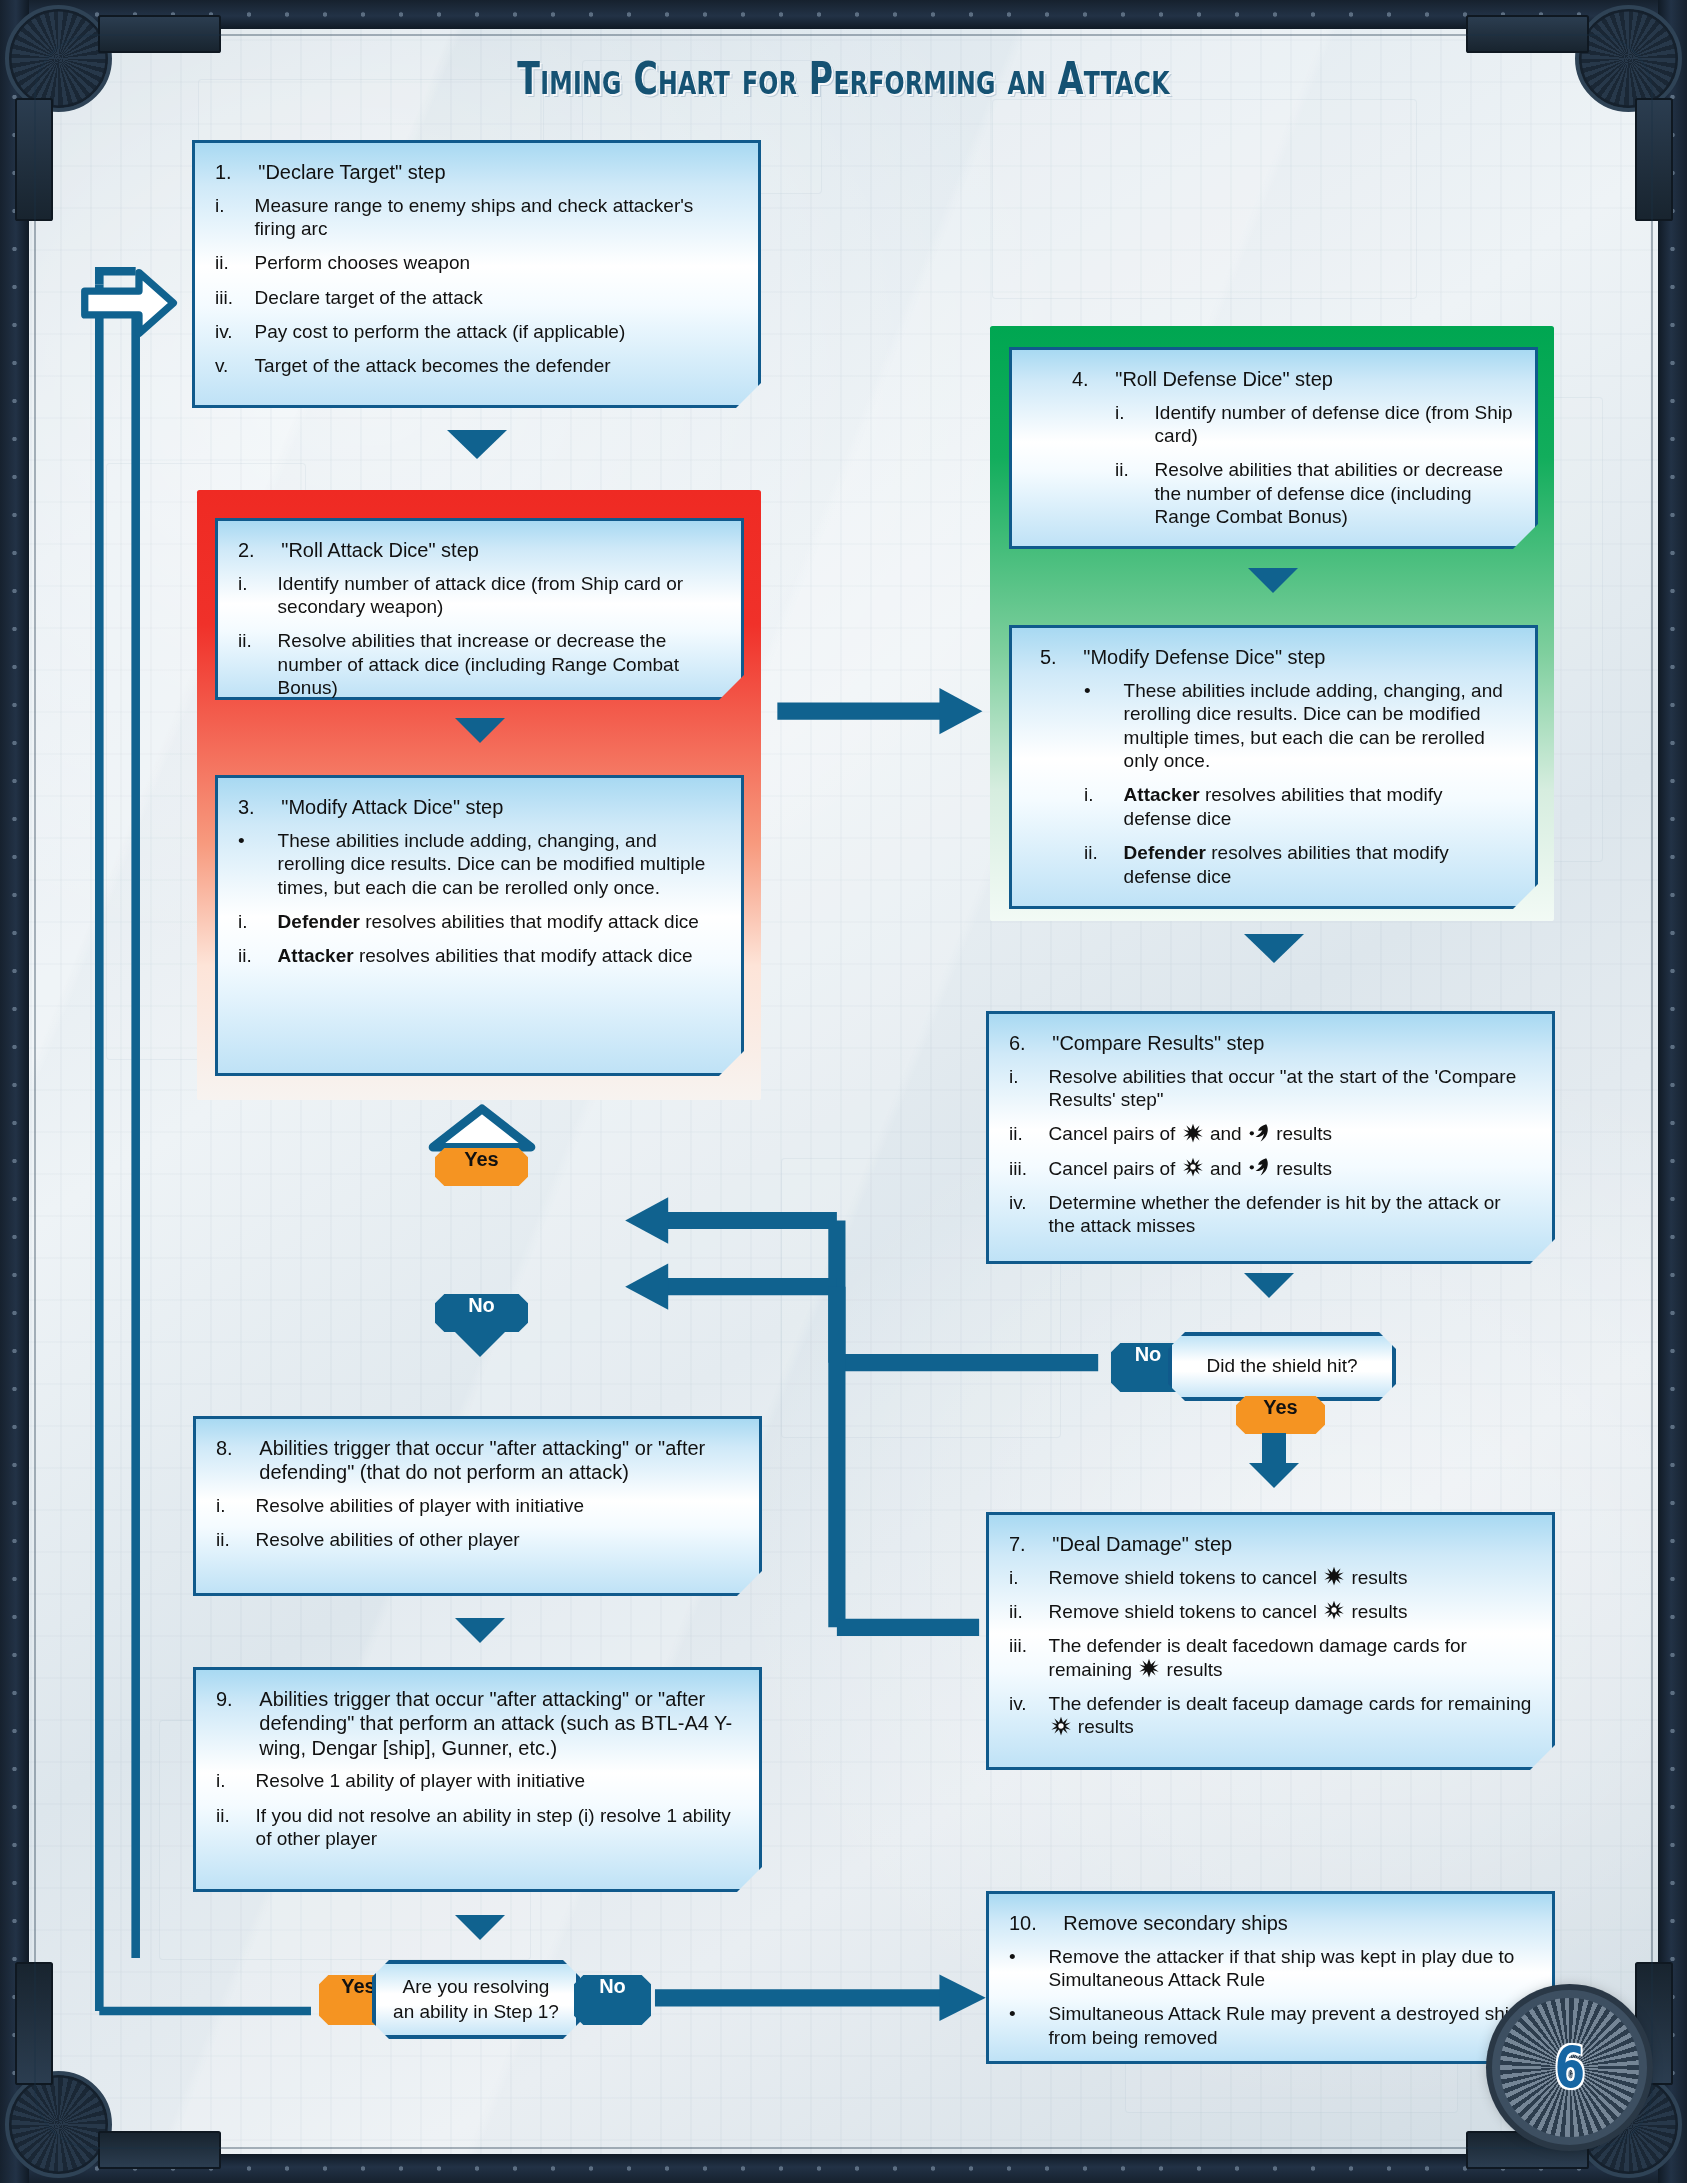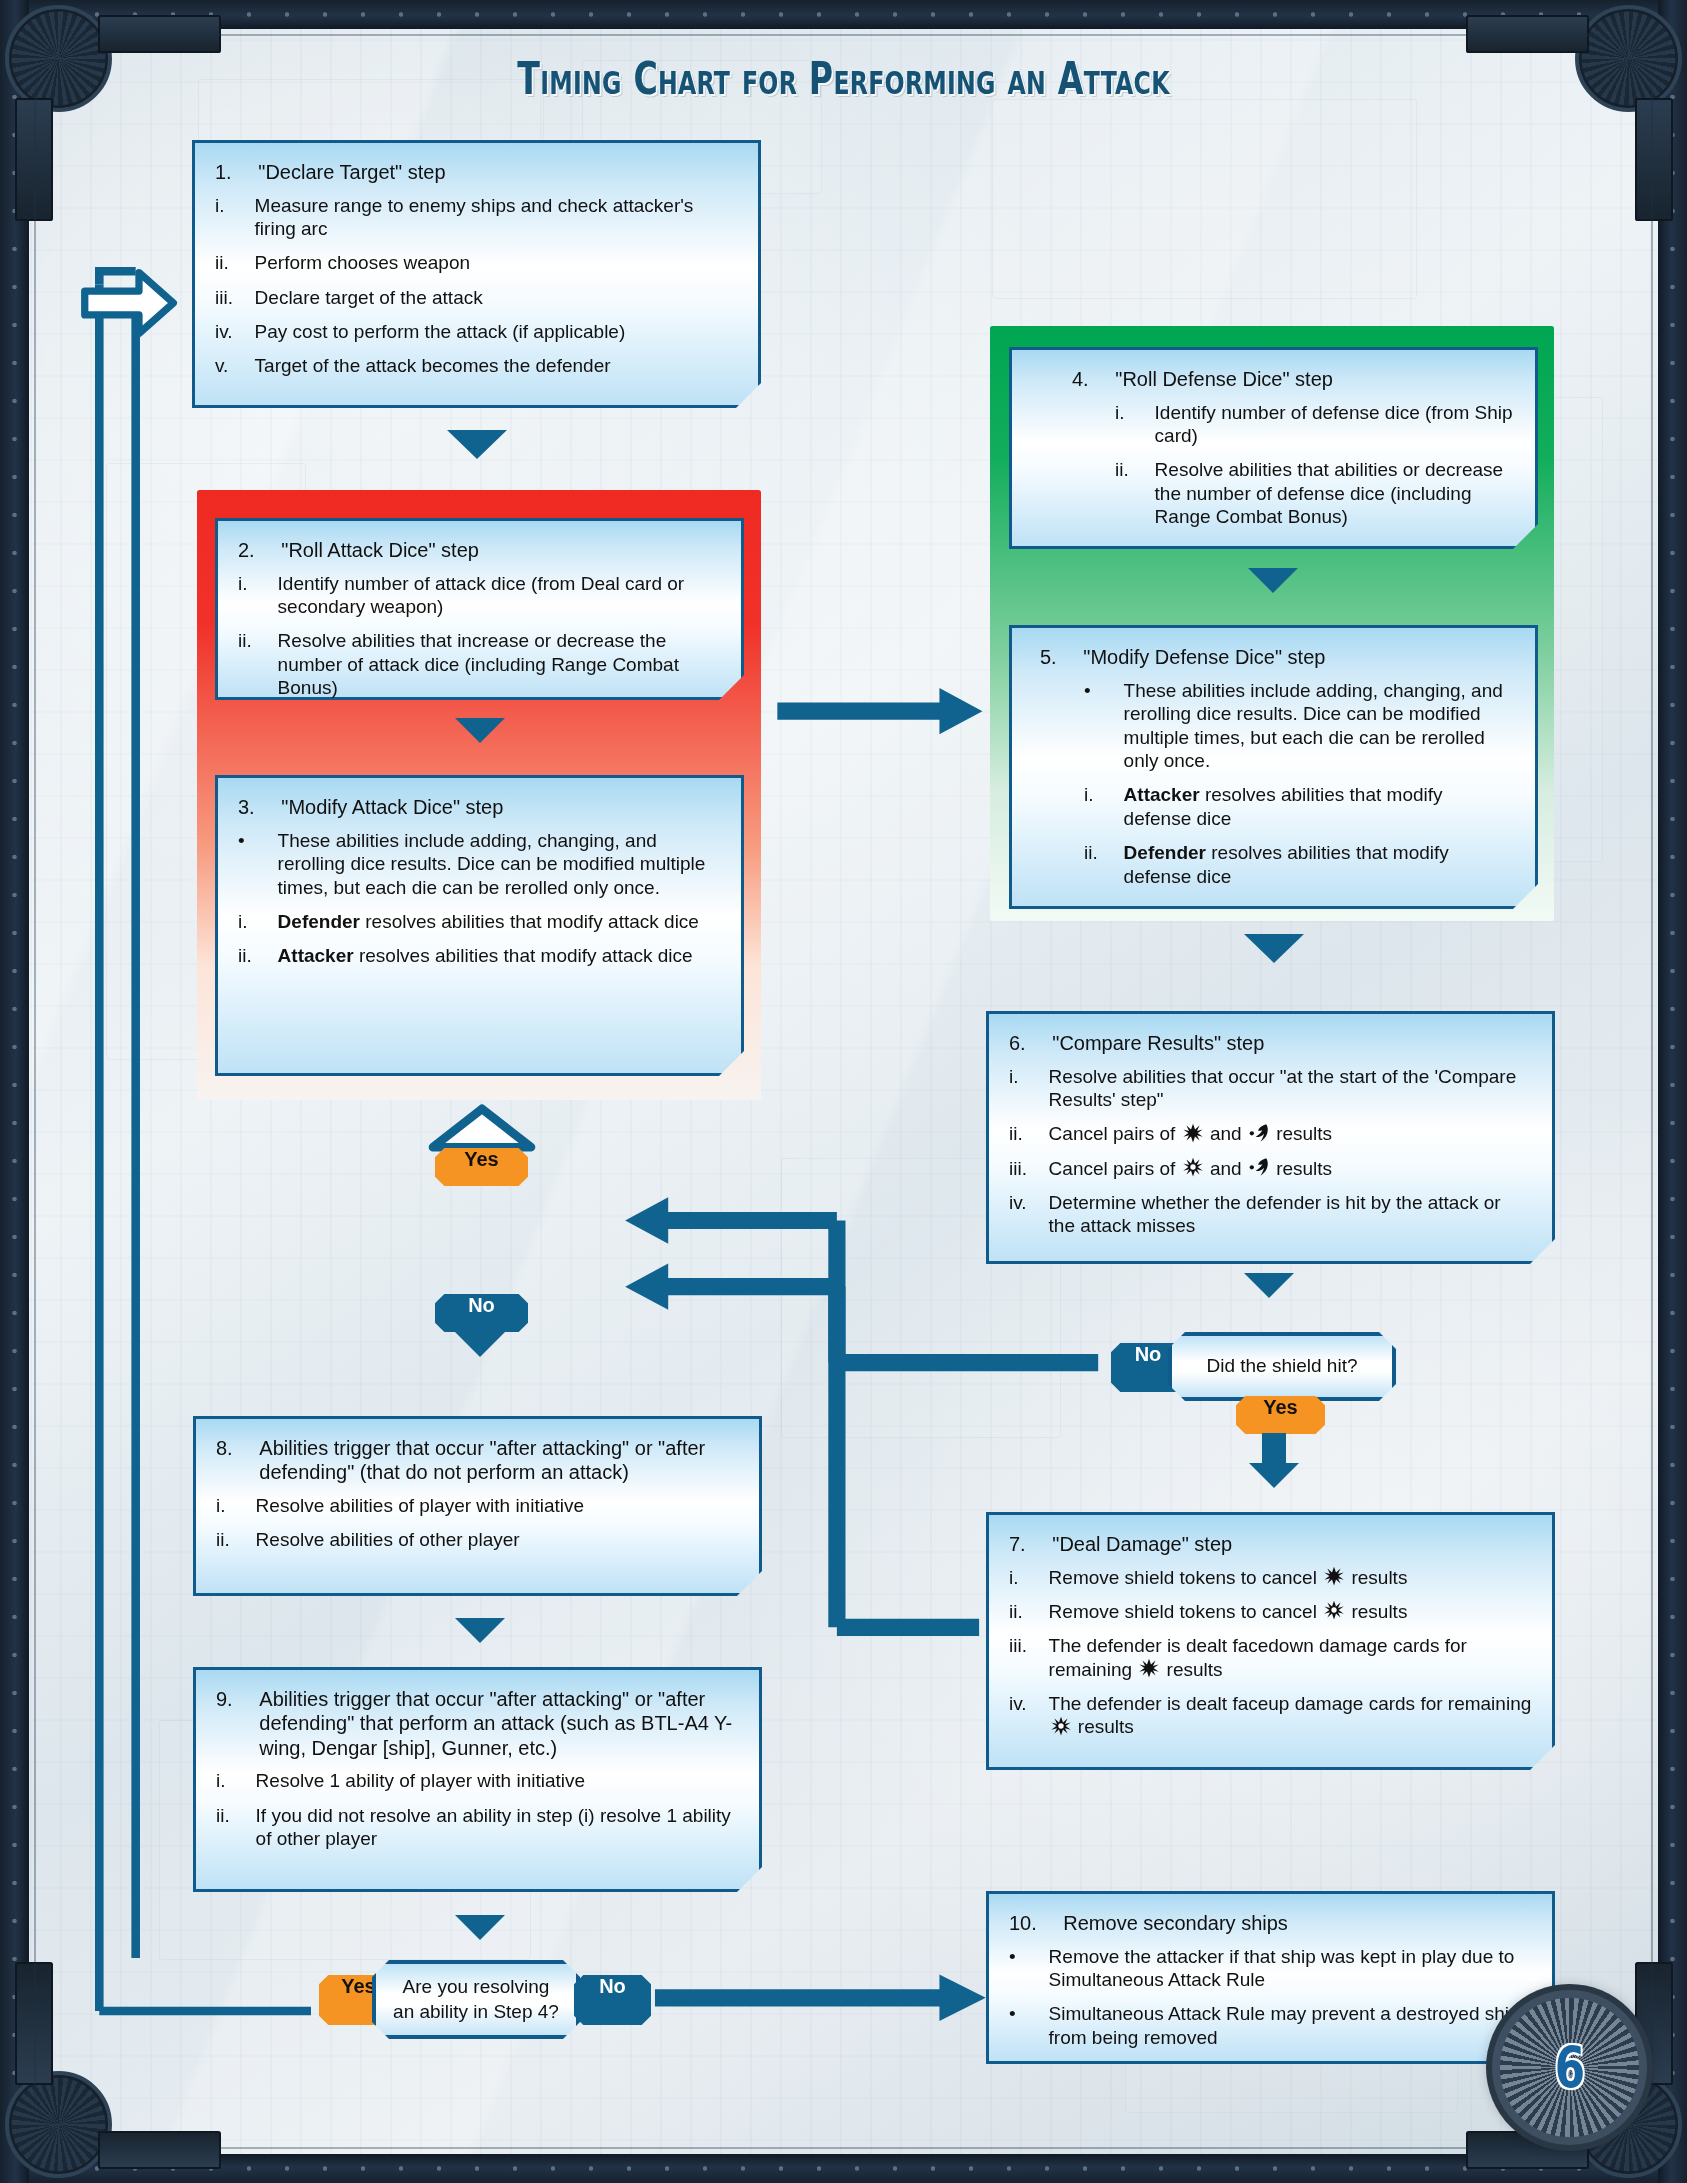--- a/index.html
+++ b/index.html
@@ -281,21 +281,21 @@
 
   <div class="stepbox" style="left:215px;top:518px;width:529px;height:182px;">
     <div class="inner">
       <div class="stepnum-row">
         <div class="stepnum">2.</div>
         <div class="steptitle">"Roll Attack Dice" step</div>
       </div>
       <ol class="sub pad-l">
         <li>
             <span class="mk">i.</span>
-            <span class="tx">Identify number of attack dice (from Deal card or secondary weapon)</span>
+            <span class="tx">Identify number of attack dice (from Ship card or secondary weapon)</span>
           </li>
         <li>
             <span class="mk">ii.</span>
             <span class="tx">Resolve abilities that increase or decrease the number of attack dice (including Range Combat Bonus)</span>
           </li>
       </ol>
     </div>
   </div>
 
   <div class="arrow-dn slim" style="left:455px;top:718px;"></div>
@@ -377,21 +377,21 @@
       </ol>
     </div>
   </div>
 
   <div class="arrow-dn slim" style="left:455px;top:1915px;"></div>
 
   <div class="tag yes" style="left:319px;top:1975px;width:79px;height:50px;">
     <span>Yes</span>
   </div>
   <div class="decision center" style="left:372px;top:1960px;width:208px;height:79px;">
-    <div class="dtext">Are you resolving an ability in Step 4?</div>
+    <div class="dtext">Are you resolving an ability in Step 1?</div>
   </div>
   <div class="tag no" style="left:574px;top:1975px;width:77px;height:50px;">
     <span>No</span>
   </div>
 
   <div class="hl green" style="left:990px;top:326px;width:564px;height:595px;"></div>
 
   <div class="stepbox" style="left:1009px;top:347px;width:529px;height:202px;">
     <div class="inner">
       <div class="stepnum-row" style="padding-left:40px">

